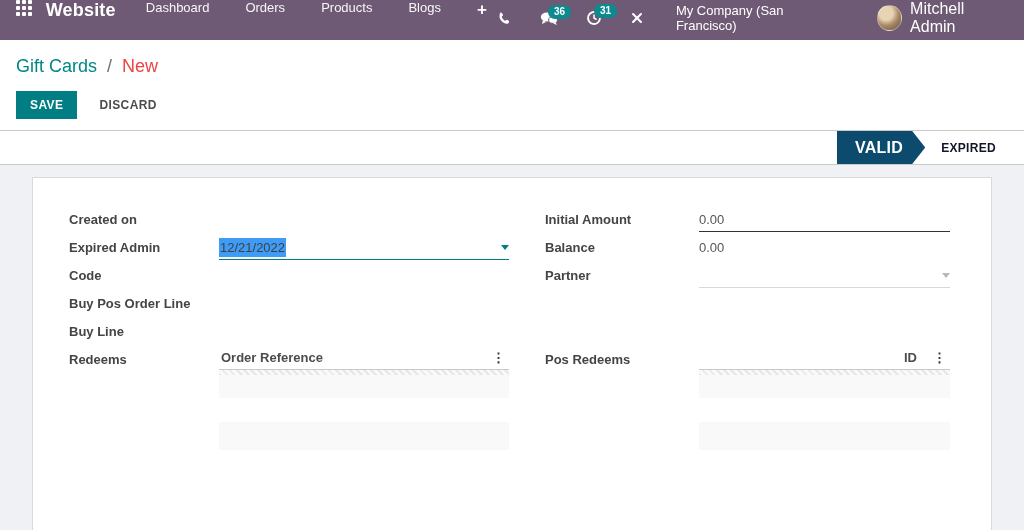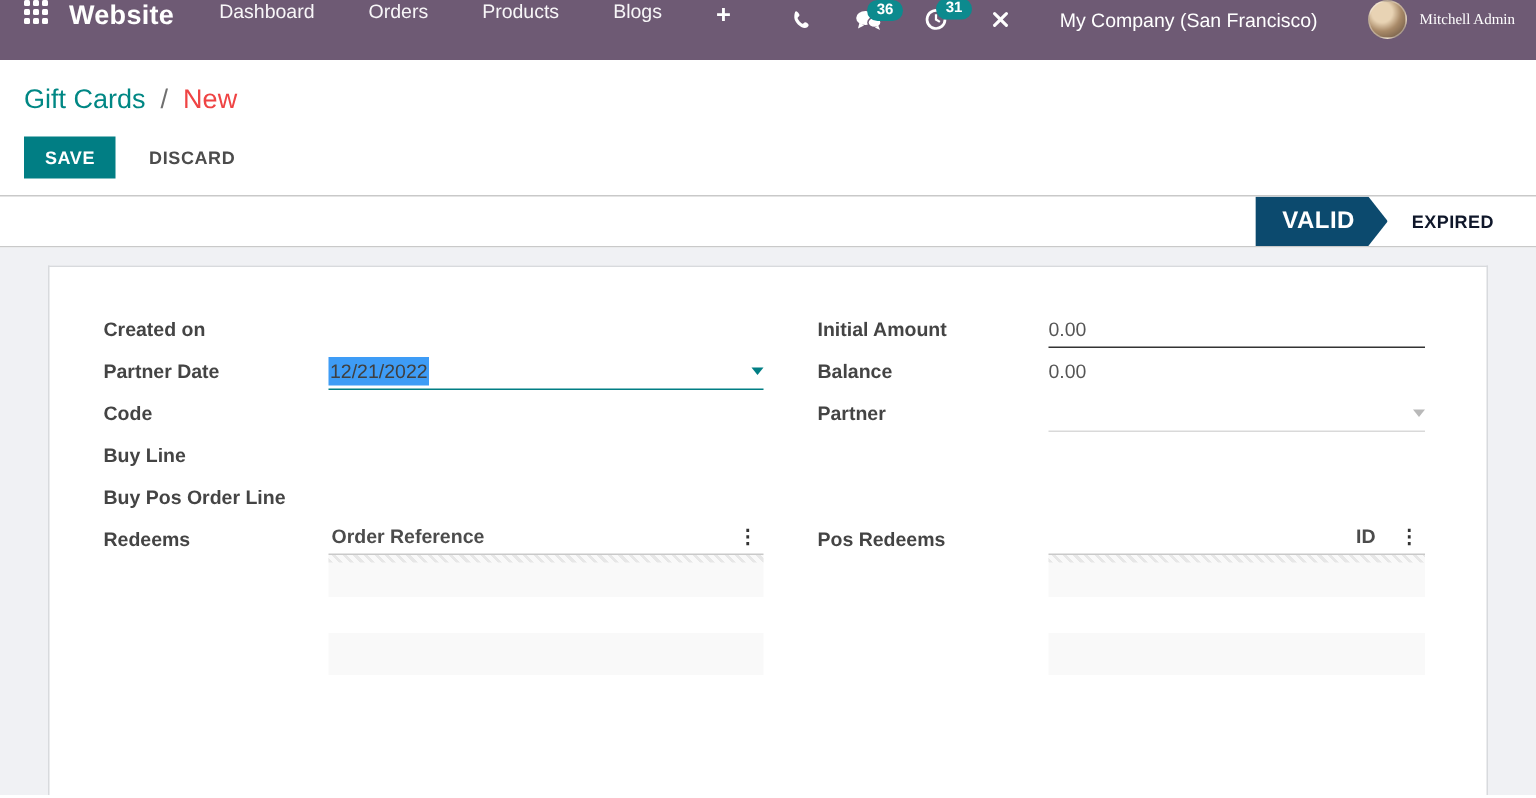--- a/index.html
+++ b/index.html
@@ -20,21 +20,21 @@
   .nav-right { display:flex; align-items:center; margin-left:auto; gap:8px; }
   .nav-icon-wrap { position:relative; padding:4px 10px; cursor:pointer; display:flex; align-items:center; }
   .nav-icon-wrap svg { display:block; }
   .nav-badge { position:absolute; top:-2px; left:18px; background:#0c8a8e; color:#fff;
     font-size:10px; font-weight:700; border-radius:8px; padding:1px 6px; line-height:12px; }
   .company-name { font-size:13px; margin:0 26px 0 14px; cursor:pointer; }
   .user-menu { display:flex; align-items:center; gap:8px; cursor:pointer; }
   .avatar { width:26px; height:26px; border-radius:50%;
     background:radial-gradient(circle at 35% 30%, #e8d3b4 0 30%, #a98a68 55%, #5d4a3a 100%);
     border:1px solid rgba(255,255,255,.35); }
-  .user-name { font-size:10px;font-family:Liberation Serif, serif; }
+  .user-name { font-size:16px; }
 
   
   .control-panel { background:#fff; height:90px; padding:13px 16px 0 16px; }
   .breadcrumb { font-size:18px; line-height:26px; }
   .breadcrumb .bc-parent { color:#008784; cursor:pointer; }
   .breadcrumb .bc-sep { color:#6f6f6f; margin:0 5px; }
   .breadcrumb .bc-current { color:#ef4444; }
   .button-row { margin-top:12px; display:flex; align-items:center; gap:10px; }
   .btn-save { background:#017e84; color:#fff; border:none; font-size:12px; font-weight:700;
     letter-spacing:.4px; padding:7px 14px; cursor:pointer; font-family:inherit; }
@@ -175,37 +175,37 @@
 <div class="content">
   <div class="sheet">
     <div class="form-grid">
 
       <div class="col col-left">
         <div class="field-row">
           <span class="field-label">Created on</span>
           <span class="field-value"></span>
         </div>
         <div class="field-row">
-          <span class="field-label">Partner Date</span>
+          <span class="field-label">Expired Admin</span>
           <span class="field-value">
             <span class="input-underline-teal">
               <span class="sel-text">12/21/2022</span>
               <span class="caret-teal"></span>
             </span>
           </span>
         </div>
         <div class="field-row">
           <span class="field-label">Code</span>
         </div>
         <div class="field-row">
+          <span class="field-label">Buy Pos Order Line</span>
+          <span class="field-value"></span>
+        </div>
+        <div class="field-row">
           <span class="field-label">Buy Line</span>
-          <span class="field-value"></span>
-        </div>
-        <div class="field-row">
-          <span class="field-label">Buy Pos Order Line</span>
           <span class="field-value"></span>
         </div>
         <div class="field-row">
           <span class="field-label">Redeems</span>
           <div class="mini-table">
             <div class="thead align-left">
               <span class="thead-label">Order Reference</span>
               <span class="kebab">⋮</span>
             </div>
             <div class="trow-gray"></div>

